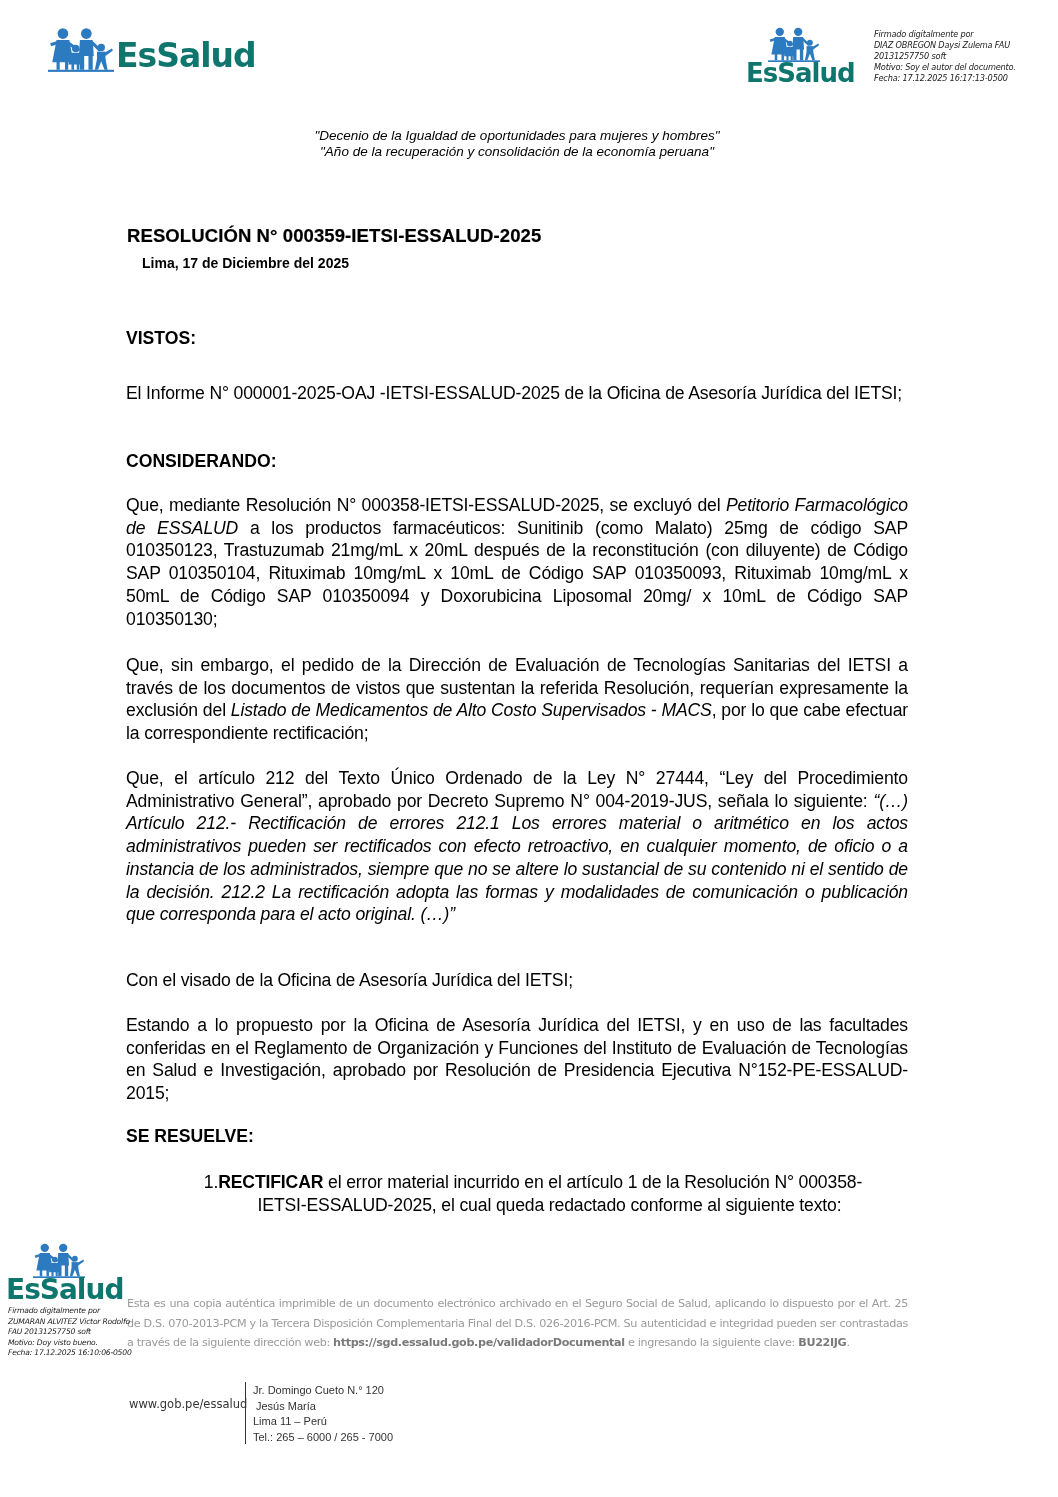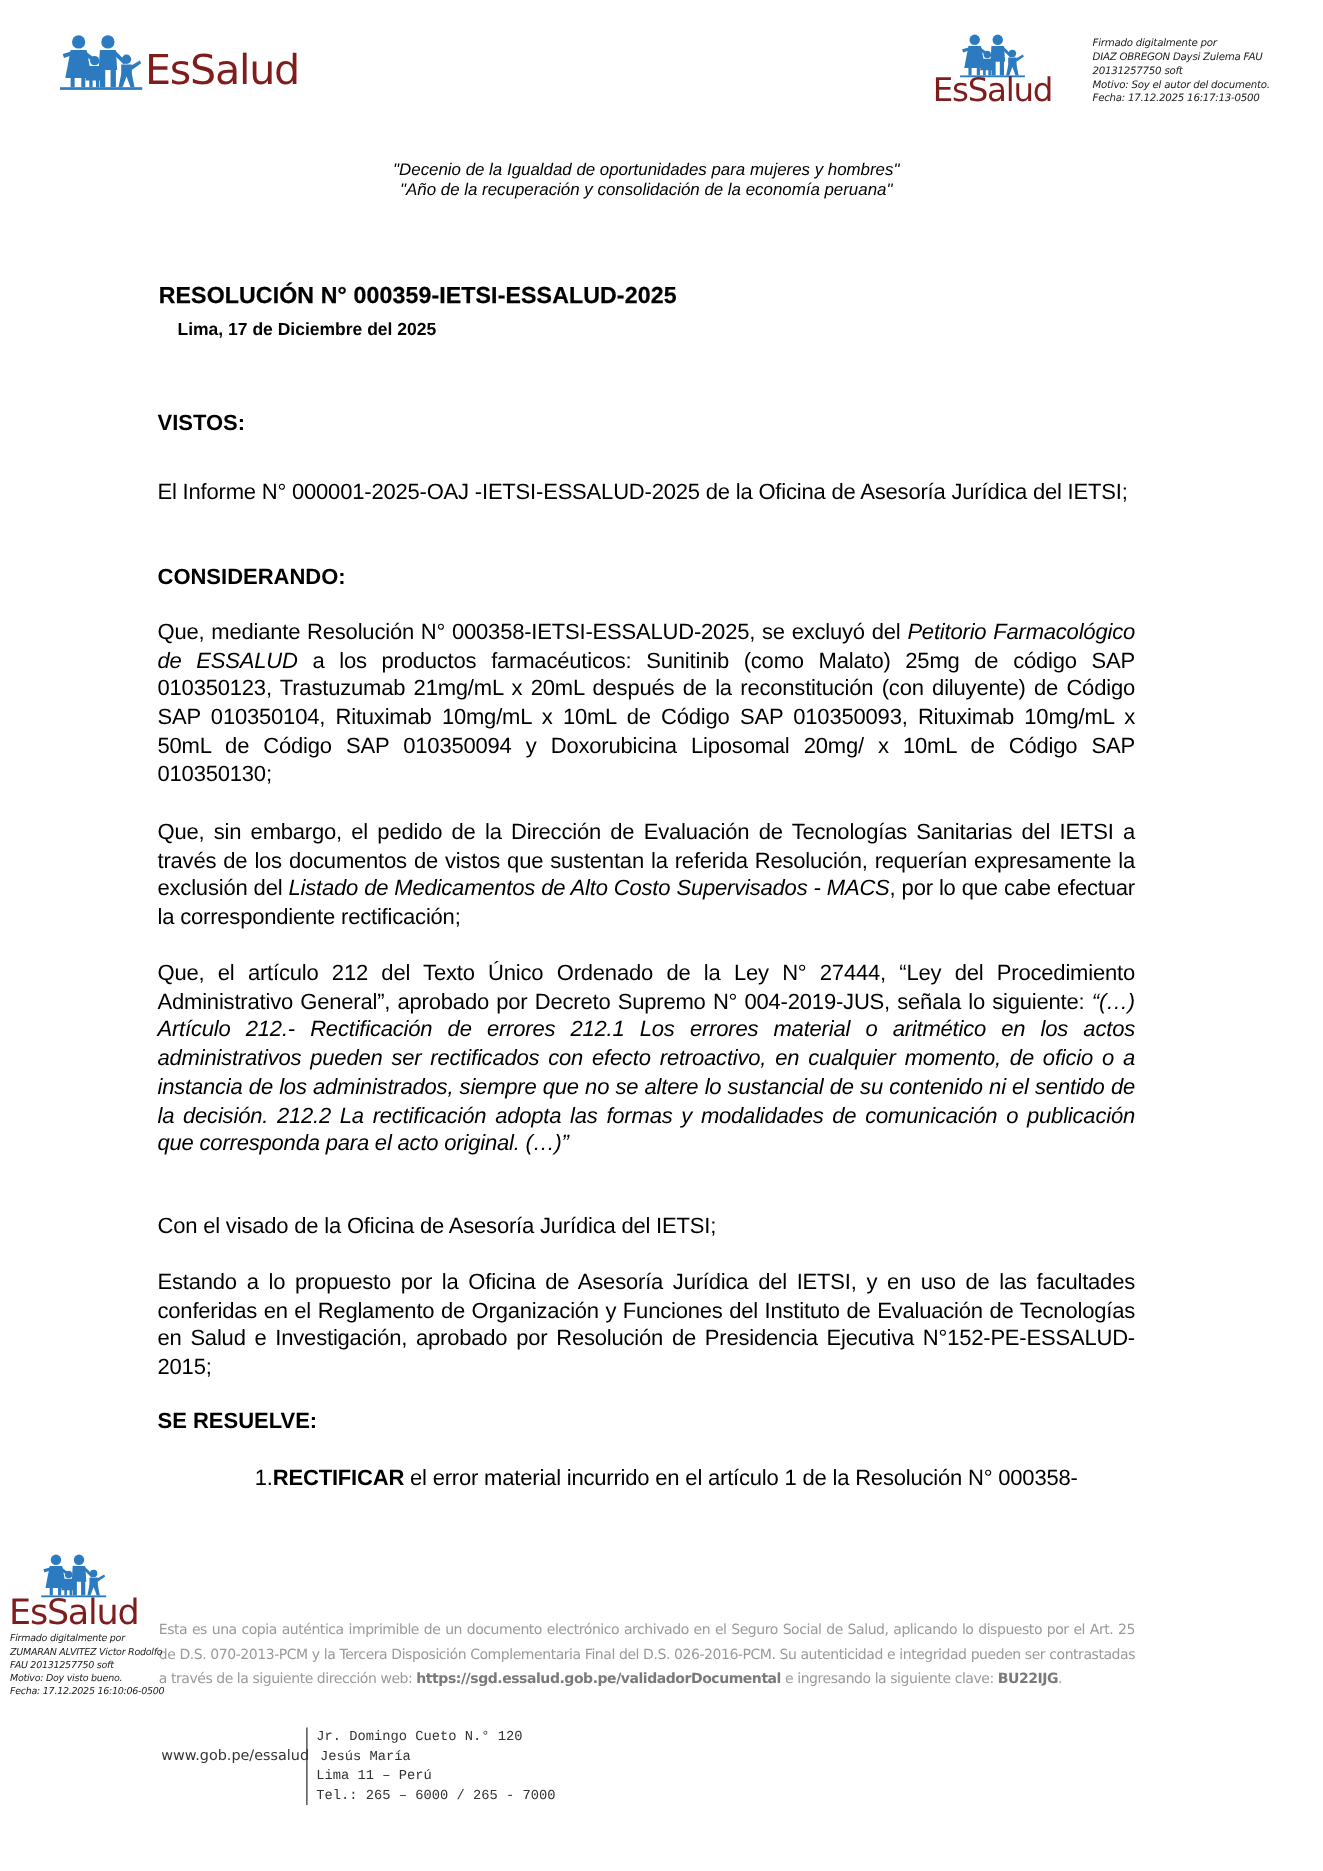--- a/index.html
+++ b/index.html
@@ -1,21 +1,21 @@
 <!DOCTYPE html>
 <html><head>
 <meta charset="utf-8">
 <style>
   html, body { margin: 0; padding: 0; background: #ffffff; }
   body { width: 1058px; height: 1497px; position: relative; overflow: hidden; color: #000; font-family: "Liberation Sans", sans-serif; }
   .abs { position: absolute; }
 
   
   .logo-figures { display: block; }
-  .logo-text { font-family: "DejaVu Sans", sans-serif; color: #7f1d1d; font-weight: normal; letter-spacing: -1px; }
+  .logo-text { font-family: "DejaVu Sans", sans-serif; color: #0f766e; font-weight: bold; letter-spacing: -1px; }
   #logo-top-left { left: 48px; top: 24px; height: 48px; display: flex; align-items: flex-end; }
   #logo-top-left .logo-text { font-size: 33px; line-height: 33px; margin-left: 2px; }
   #logo-top-right { left: 746px; top: 26px; width: 96px; text-align: center; }
   #logo-top-right .logo-text { font-size: 26px; line-height: 26px; display: block; margin-top: -2px; }
   #logo-bottom-left { left: 6px; top: 1242px; width: 106px; text-align: center; }
   #logo-bottom-left .logo-text { font-size: 28px; line-height: 28px; display: block; margin-top: -2px; }
 
   .sig { font-family: "DejaVu Sans", sans-serif; color: #222; font-size: 8.2px; line-height: 11px; letter-spacing: -0.2px; font-style: italic; }
   #sig-top { left: 874px; top: 29px; width: 180px; }
   #sig-bottom { left: 8px; top: 1306px; width: 140px; font-size: 7.6px; line-height: 10.5px; }
@@ -40,21 +40,21 @@
   #resuelve-h { left: 126px; top: 1126px; }
   #item1 { left: 158px; top: 1171px; width: 750px; }
   #item1 .num { display: inline-block; }
   #item1 .line2 { display: block; padding-left: 33px; }
 
   .foot-note { left: 127px; top: 1294px; width: 781px; font-family: "DejaVu Sans", sans-serif; color: #9a9a9a; font-size: 11.2px; line-height: 19.5px; text-align: justify; letter-spacing: -0.35px; }
   .foot-note b { color: #7a7a7a; }
 
   #footer-web { left: 129px; top: 1397px; font-family: "DejaVu Sans", sans-serif; font-size: 11.5px; color: #333; }
   #footer-divider { left: 245px; top: 1382px; width: 1px; height: 62px; background: #333; }
-  #footer-address { left: 253px; top: 1383px; font-family: Liberation Mono, monospace; font-size: 11px; line-height: 15.5px; color: #333; }
+  #footer-address { left: 253px; top: 1383px; font-family: Liberation Sans, sans-serif; font-size: 11px; line-height: 15.5px; color: #333; }
 </style>
 </head>
 <body>
 
 <svg width="0" height="0" style="position:absolute">
   <defs>
     <g id="family">
 
       <circle cx="14" cy="7" r="5"></circle>
       <path d="M8 13 L20 13 L24 34 L4 34 Z"></path>
@@ -124,20 +124,21 @@
 
 <div id="p3" class="abs body-text"><span>Que, el artículo 212 del Texto Único Ordenado de la Ley N° 27444, “Ley del Procedimiento Administrativo General”, aprobado por Decreto Supremo N° 004-2019-JUS, señala lo siguiente: </span><i>“(…) Artículo 212.- Rectificación de errores 212.1 Los errores material o aritmético en los actos administrativos pueden ser rectificados con efecto retroactivo, en cualquier momento, de oficio o a instancia de los administrados, siempre que no se altere lo sustancial de su contenido ni el sentido de la decisión. 212.2 La rectificación adopta las formas y modalidades de comunicación o publicación que corresponda para el acto original. (…)”</i></div>
 
 <div id="p4" class="abs body-text">Con el visado de la Oficina de Asesoría Jurídica del IETSI;</div>
 <div id="p5" class="abs body-text">Estando a lo propuesto por la Oficina de Asesoría Jurídica del IETSI, y en uso de las facultades conferidas en el Reglamento de Organización y Funciones del Instituto de Evaluación de Tecnologías en Salud e Investigación, aprobado por Resolución de Presidencia Ejecutiva N°152-PE-ESSALUD-2015;</div>
 
 <div id="resuelve-h" class="abs heading">SE RESUELVE:</div>
 
 <div id="item1" class="abs body-text" style="text-align:center;">
   <span class="num">1.</span><b>RECTIFICAR</b><span> el error material incurrido en el artículo 1 de la Resolución N° 000358-</span>
+  <span class="line2">IETSI-ESSALUD-2025, el cual queda redactado conforme al siguiente texto:</span>
 </div>
 
 <div id="logo-bottom-left" class="abs">
   <svg class="logo-figures" width="62" height="36" viewBox="0 0 62 43" fill="#2c7bc0" style="margin:0 auto;">
       <use href="#family"></use>
     </svg>
   <span class="logo-text">EsSalud</span>
 </div>
 
 <div class="abs foot-note"><span>Esta es una copia auténtica imprimible de un documento electrónico archivado en el Seguro Social de Salud, aplicando lo dispuesto por el Art. 25 de D.S. 070-2013-PCM y la Tercera Disposición Complementaria Final del D.S. 026-2016-PCM. Su autenticidad e integridad pueden ser contrastadas a través de la siguiente dirección web: </span><b>https://sgd.essalud.gob.pe/validadorDocumental</b><span> e ingresando la siguiente clave: </span><b>BU22IJG</b><span>.</span></div>

